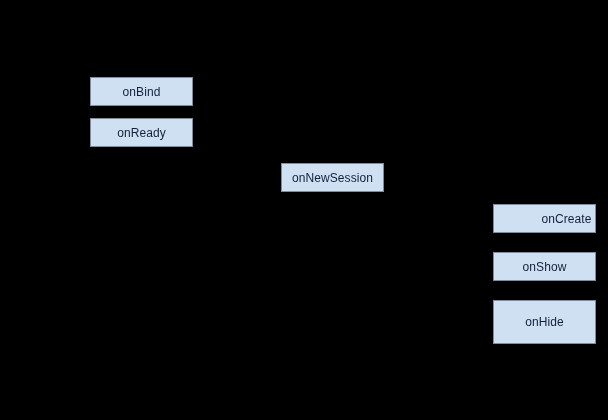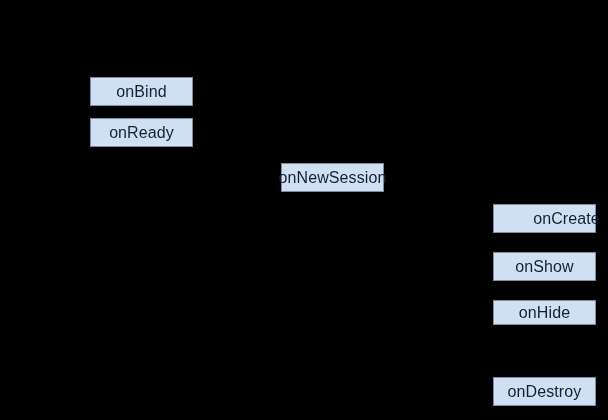--- a/index.html
+++ b/index.html
@@ -17,21 +17,21 @@
   }
   .node {
     position: absolute;
     box-sizing: border-box;
     background: #cfe0f2;
     border: 1px solid #7f8c9b;
     display: flex;
     align-items: center;
     justify-content: center;
     color: #14203a;
-    font-size: 16px;
+    font-size: 12px;
     line-height: 1;
     letter-spacing: 0.1px;
     white-space: nowrap;
   }
   .node-label {
     display: block;
   }
 </style>
 </head>
 <body>
@@ -51,22 +51,19 @@
   </div>
 
   <div class="node" style="left:493px; top:204px; width:103px; height:29px;padding-left:44px;">
     <span class="node-label">onCreate</span>
   </div>
 
   <div class="node" style="left:493px; top:252px; width:103px; height:29px;">
     <span class="node-label">onShow</span>
   </div>
 
-  <div class="node" style="left:493px; top:300px; width:103px; height:25px;">
+  <div class="node" style="left:493px; top:300px; width:103px; height:44px;">
     <span class="node-label">onHide</span>
   </div>
 
 
-  <div class="node" style="left:493px; top:377px; width:103px; height:29px;">
-    <span class="node-label">onDestroy</span>
-  </div>
 
 </div>
 
 </body></html>

